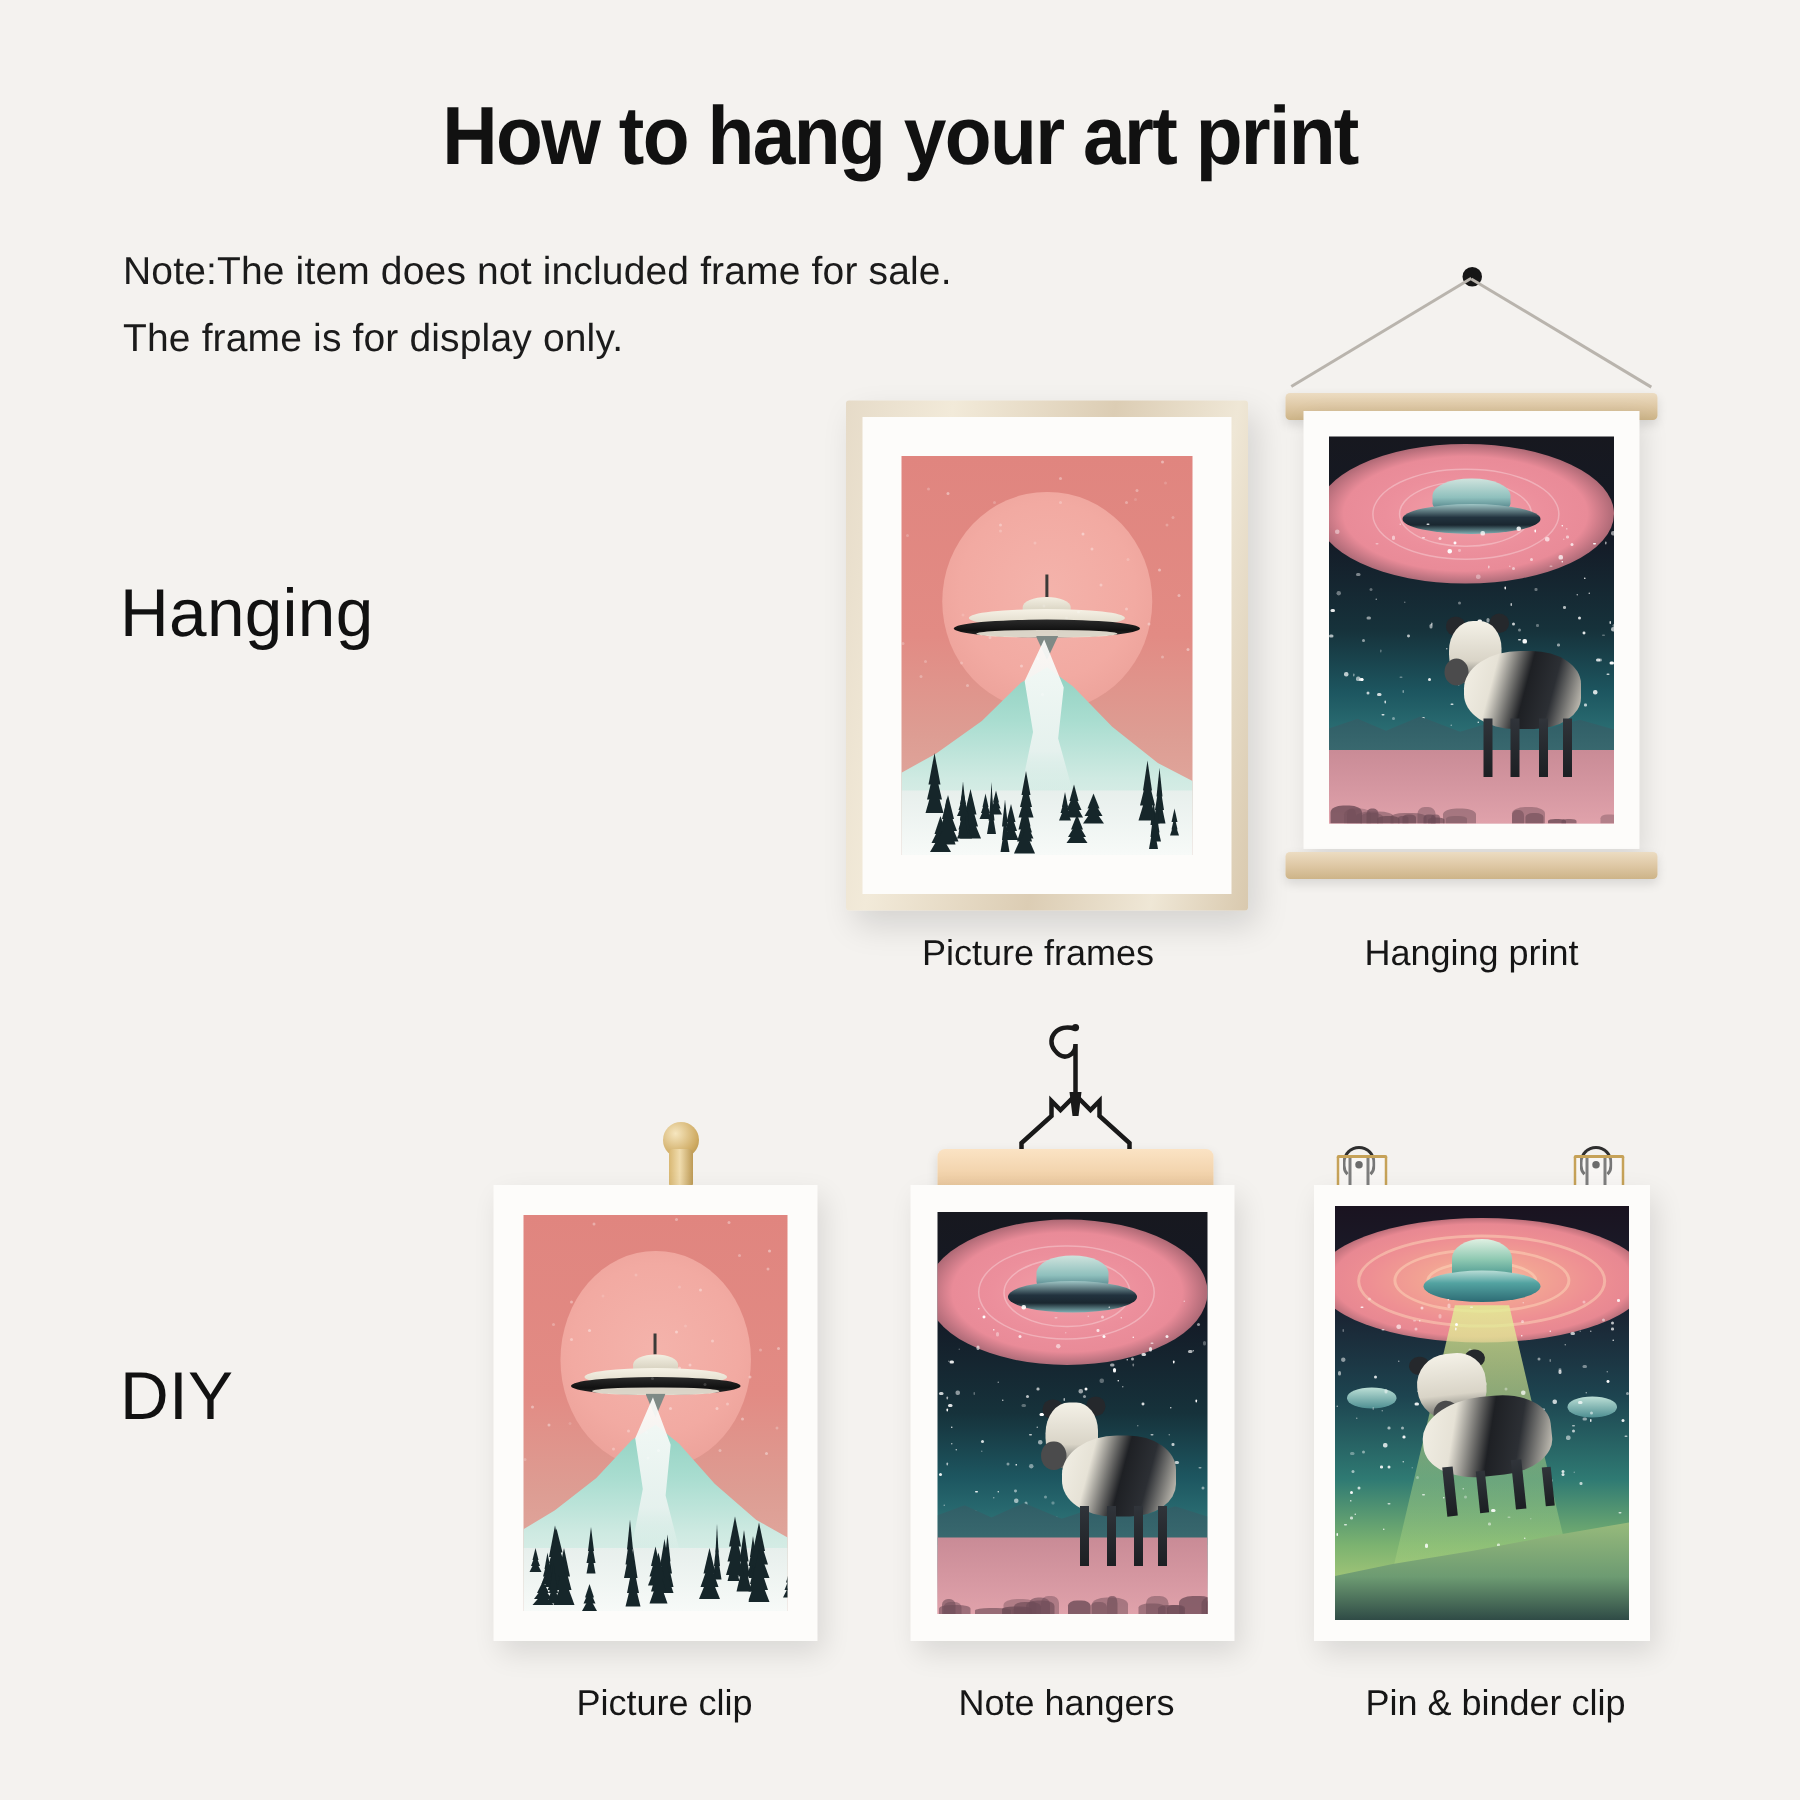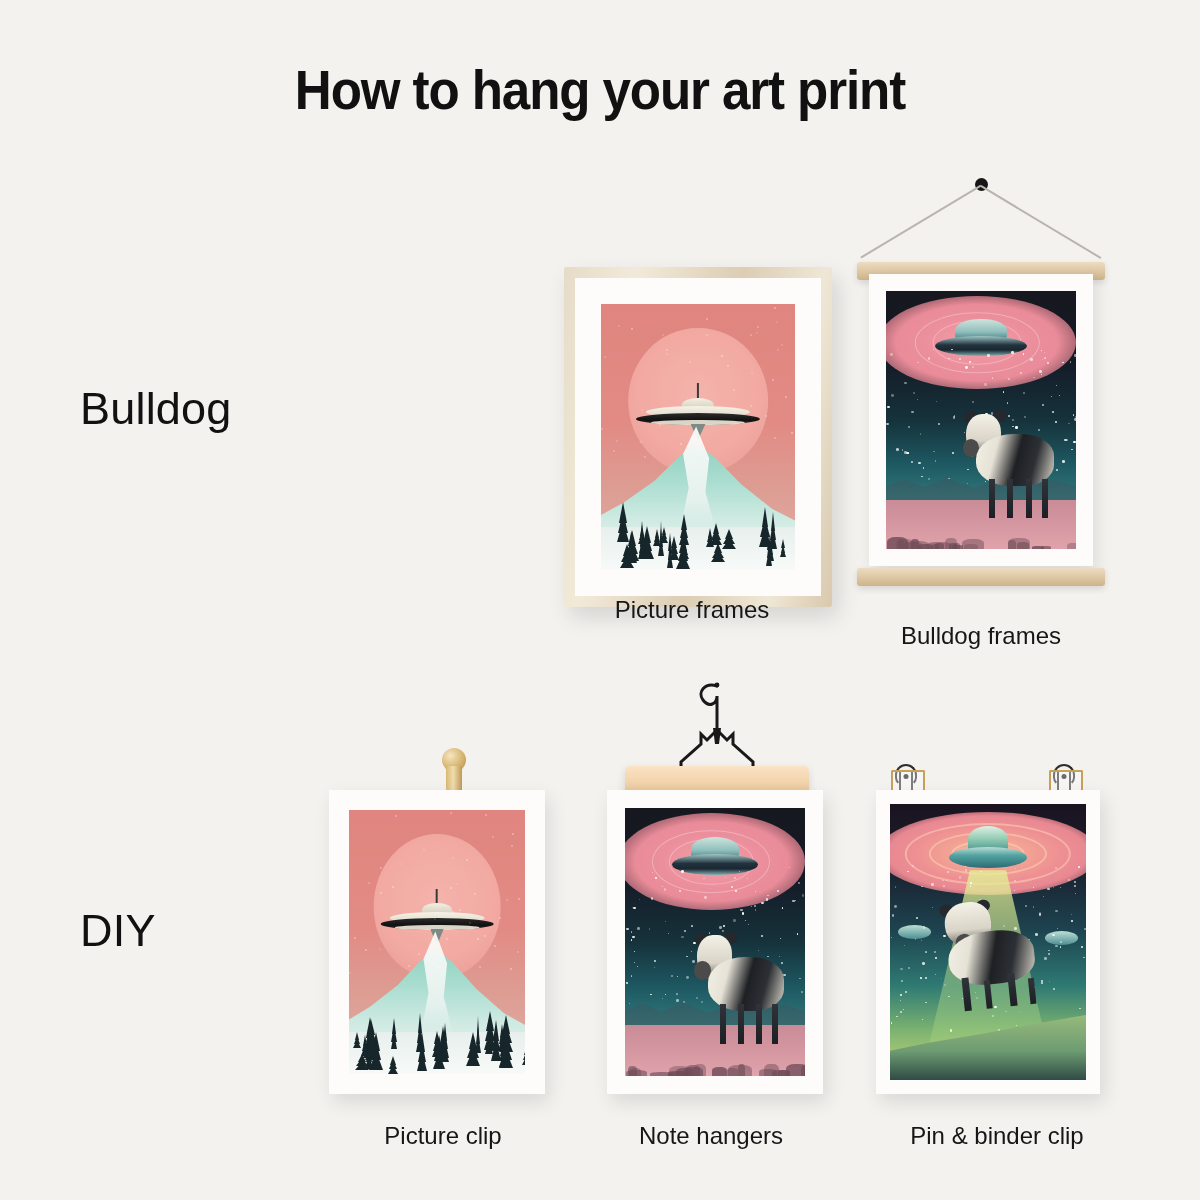--- a/index.html
+++ b/index.html
@@ -276,23 +276,25 @@
     box-shadow:0 3px 8px rgba(0,0,0,.12);
   }
 </style>
 </head>
 <body>
 
 <div class="stage">
 
   <div class="title">How to hang your art print</div>
   <div class="note">
+    <div>Note:The item does not included frame for sale.</div>
+    <div>The frame is for display only.</div>
   </div>
 
-  <div class="sect-label sect-standard">Bulldog</div>
+  <div class="sect-label sect-standard">Hanging</div>
   <div class="sect-label sect-diy">DIY</div>
 
   <div class="pframe" style="left:564px;top:267px;width:246px;height:318px;">
     <div class="mat">
       <div class="win">
         <div class="art artA">
           <div class="sun"></div>
           <div class="ufoA">
             <div class="mast"></div>
             <div class="dome"></div>
@@ -473,21 +475,21 @@
             <div class="speck" style="left: 60.181%; top: 38.883%; opacity: 0.467458;"></div>
             <div class="speck" style="left: 61.9165%; top: 19.0717%; opacity: 0.737171;"></div>
             <div class="speck" style="left: 76.8916%; top: 11.1169%; opacity: 0.54056;"></div>
             <div class="speck" style="left: 88.9749%; top: 1.0659%; opacity: 0.722804;"></div>
             <div class="speck" style="left: 84.32%; top: 41.5622%; opacity: 0.605474;"></div>
             <div class="speck" style="left: 89.057%; top: 49.8358%; opacity: 0.510076;"></div>
           </div>
       </div>
     </div>
   </div>
-  <div class="caption" style="left:692px;top:596px;">Picture frames</div>
+  <div class="caption" style="left:692px;top:622px;">Picture frames</div>
 
   <div class="hframe" style="left:855px;top:178px;width:252px;height:408px;">
     <div class="nail" style="left:120px;top:0;"></div>
     <div class="cordL" style="left:126px;top:7px;width:140px;transform:rotate(149deg);"></div>
     <div class="cordR" style="left:126px;top:7px;width:140px;transform:rotate(31deg);"></div>
     <div class="rail" style="left:2px;top:84px;width:248px;"></div>
     <div class="sheet" style="left:14px;top:96px;width:224px;height:292px;padding:17px;">
       <div class="art artB">
         <div class="spiral">
           <div class="ring" style="width:62%;height:64%;"></div>
@@ -652,21 +654,21 @@
           <div class="body"></div>
           <div class="leg" style="left:26%;"></div>
           <div class="leg" style="left:44%;"></div>
           <div class="leg" style="left:62%;"></div>
           <div class="leg" style="left:78%;"></div>
         </div>
       </div>
     </div>
     <div class="rail" style="left:2px;top:390px;width:248px;"></div>
   </div>
-  <div class="caption" style="left:981px;top:622px;">Bulldog frames</div>
+  <div class="caption" style="left:981px;top:622px;">Hanging print</div>
 
   <div class="bclip" style="left:418px;top:748px;width:72px;height:58px;">
     <div class="knob"></div>
     <div class="neck"></div>
     <div class="bar"></div>
   </div>
   <div class="sheetplain" style="left:329px;top:790px;width:216px;height:304px;padding:20px;">
     <div class="art artA">
       <div class="sun"></div>
       <div class="ufoA">

